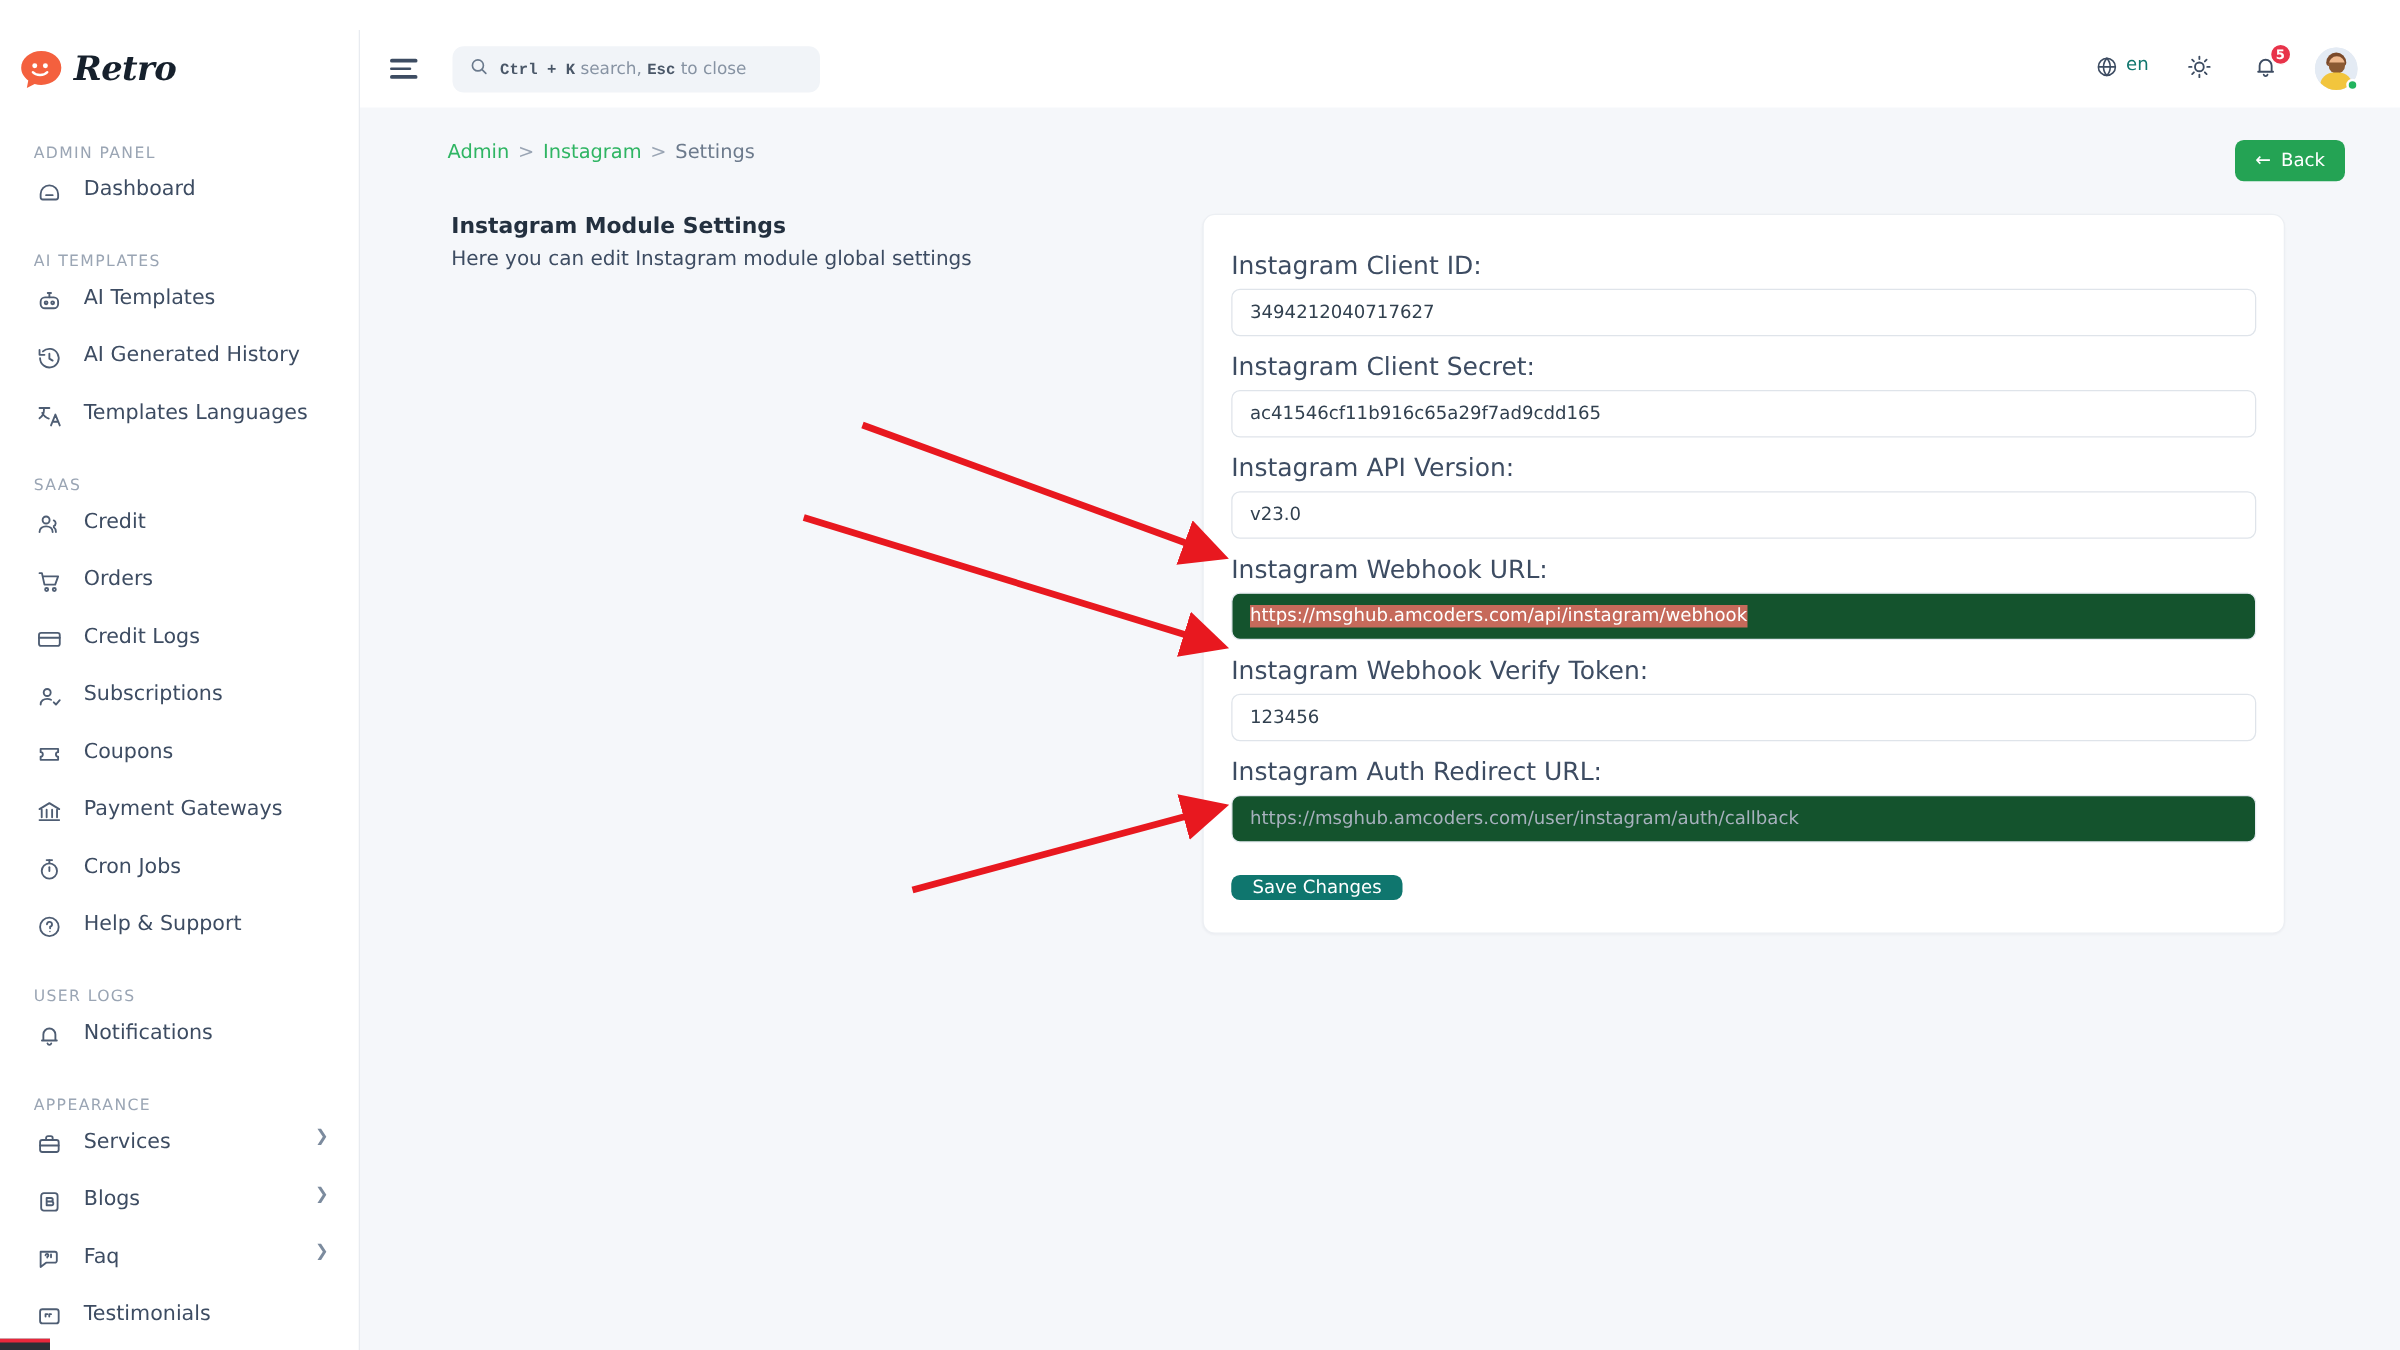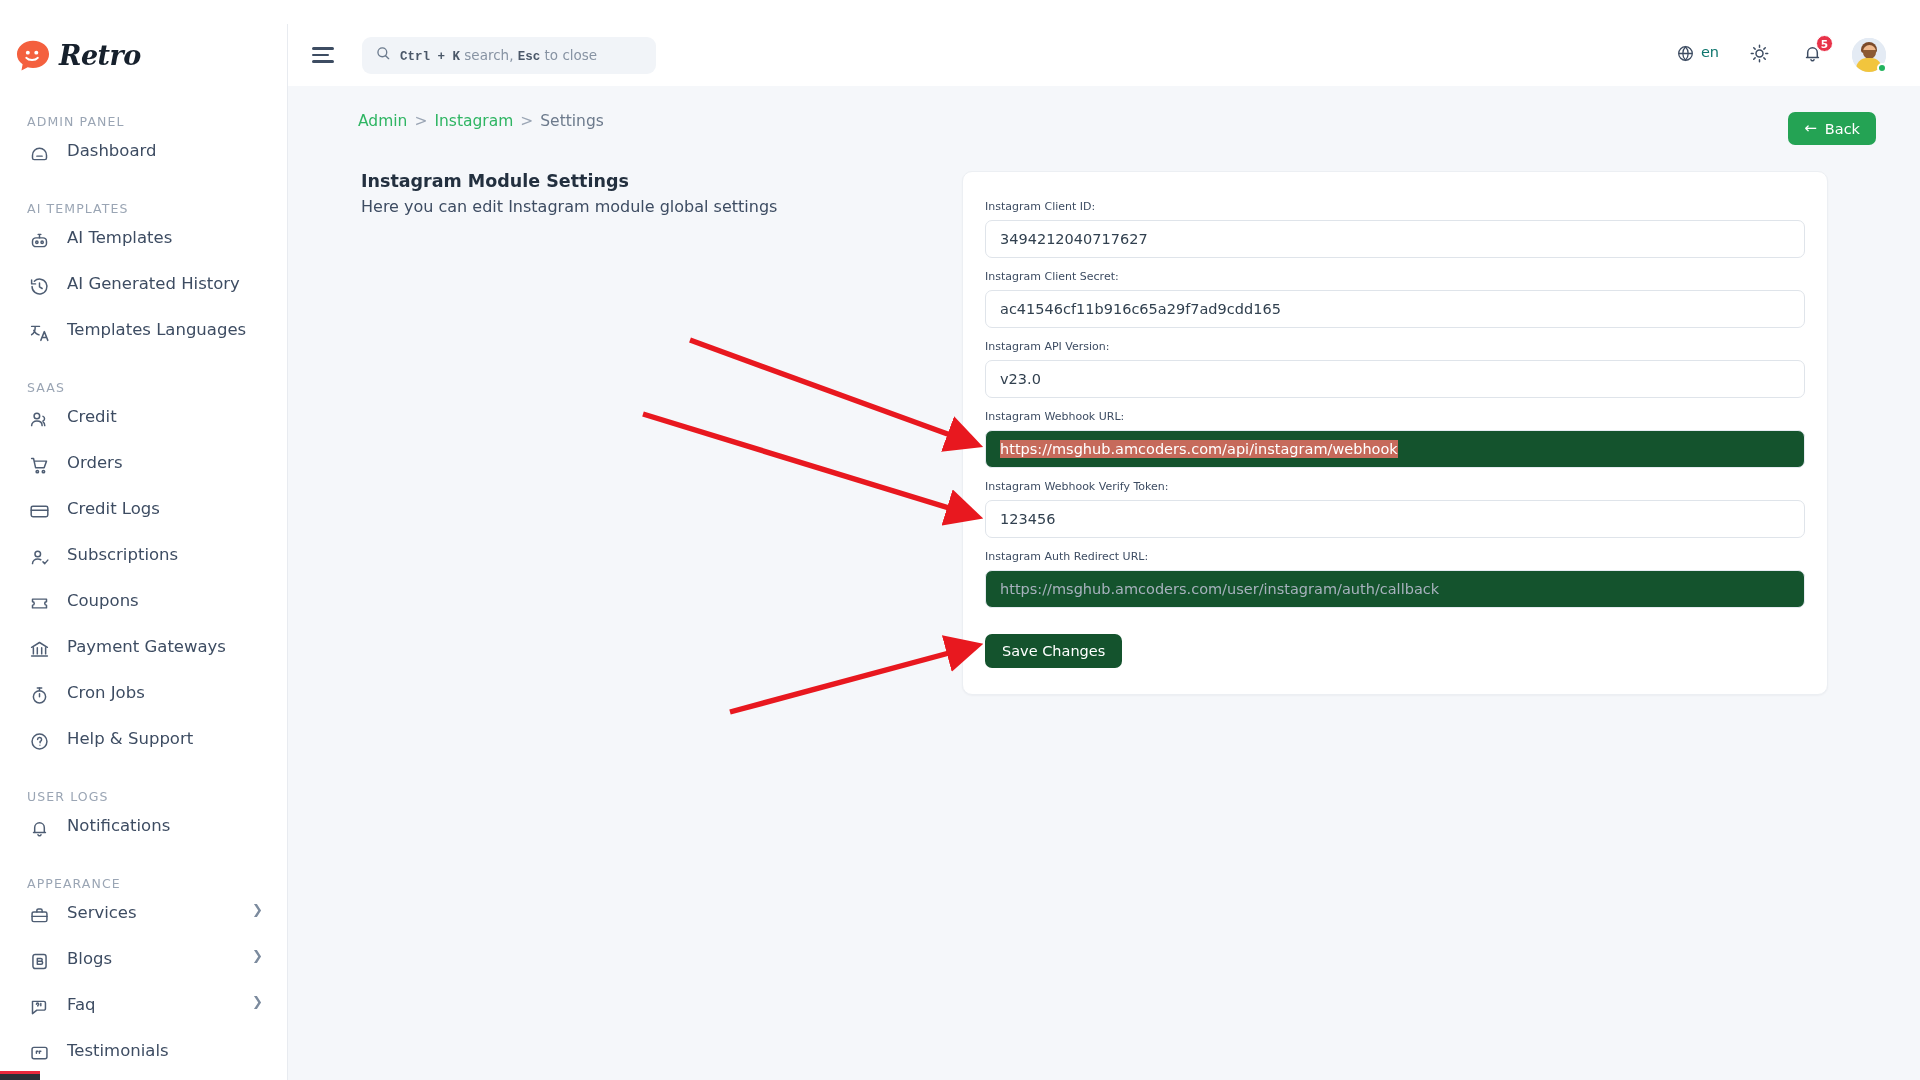--- a/index.html
+++ b/index.html
@@ -109,32 +109,32 @@
   .intro { flex: 0 0 560px; padding-left: 3px; }
   .intro h2 { font-size: 17.5px; color: #23303f; font-weight: bold; margin-bottom: 6px; }
   .intro p { font-size: 16px; color: #3d4c62; }
 
   .card {
     width: 866px; background: #fff; border: 1px solid #eceff3; border-radius: 10px;
     padding: 28px 22px 26px 22px; margin-left: auto; margin-right: 48px;
     box-shadow: 0 1px 2px rgba(20,30,50,.04);
   }
   .field { margin-bottom: 12px; }
-  .field label { display: block; font-size: 11px; color: #3d4c62; margin-bottom: 7px; }
+  .field label { display: block; font-size: 20px; color: #3d4c62; margin-bottom: 7px; }
   .inp {
     width: 100%; height: 38px; border: 1px solid #dfe4ea; border-radius: 7px;
     background: #fff; padding: 0 14px; font-size: 14.5px; color: #31404f;
     display: flex; align-items: center; font-family: "DejaVu Sans", sans-serif;
   }
   .inp.readonly { background: #14532d; border-color: #e6ebf1; }
   .inp.ph { color: #a7b1bd; }
   .sel-text { background: #c66a5b; color: #fff; padding: 1px 0; }
   .btn-save {
-    margin-top: 14px; background: #14532d; color: #fff; border: none;
-    border-radius: 7px; height: 34px; padding: 0 17px; font-size: 14.5px;
+    margin-top: 14px; background: #0f766e; color: #fff; border: none;
+    border-radius: 7px; height: 20px; padding: 0 17px; font-size: 14.5px;
     cursor: pointer; font-family: "DejaVu Sans", sans-serif;
   }
 
   
   .arrows { position: absolute; left: 0; top: 0; width: 1920px; height: 1080px;
             pointer-events: none; }
 
   
   .debugbar {
     position: absolute; left: 0; bottom: 0; width: 40px; height: 33px;

